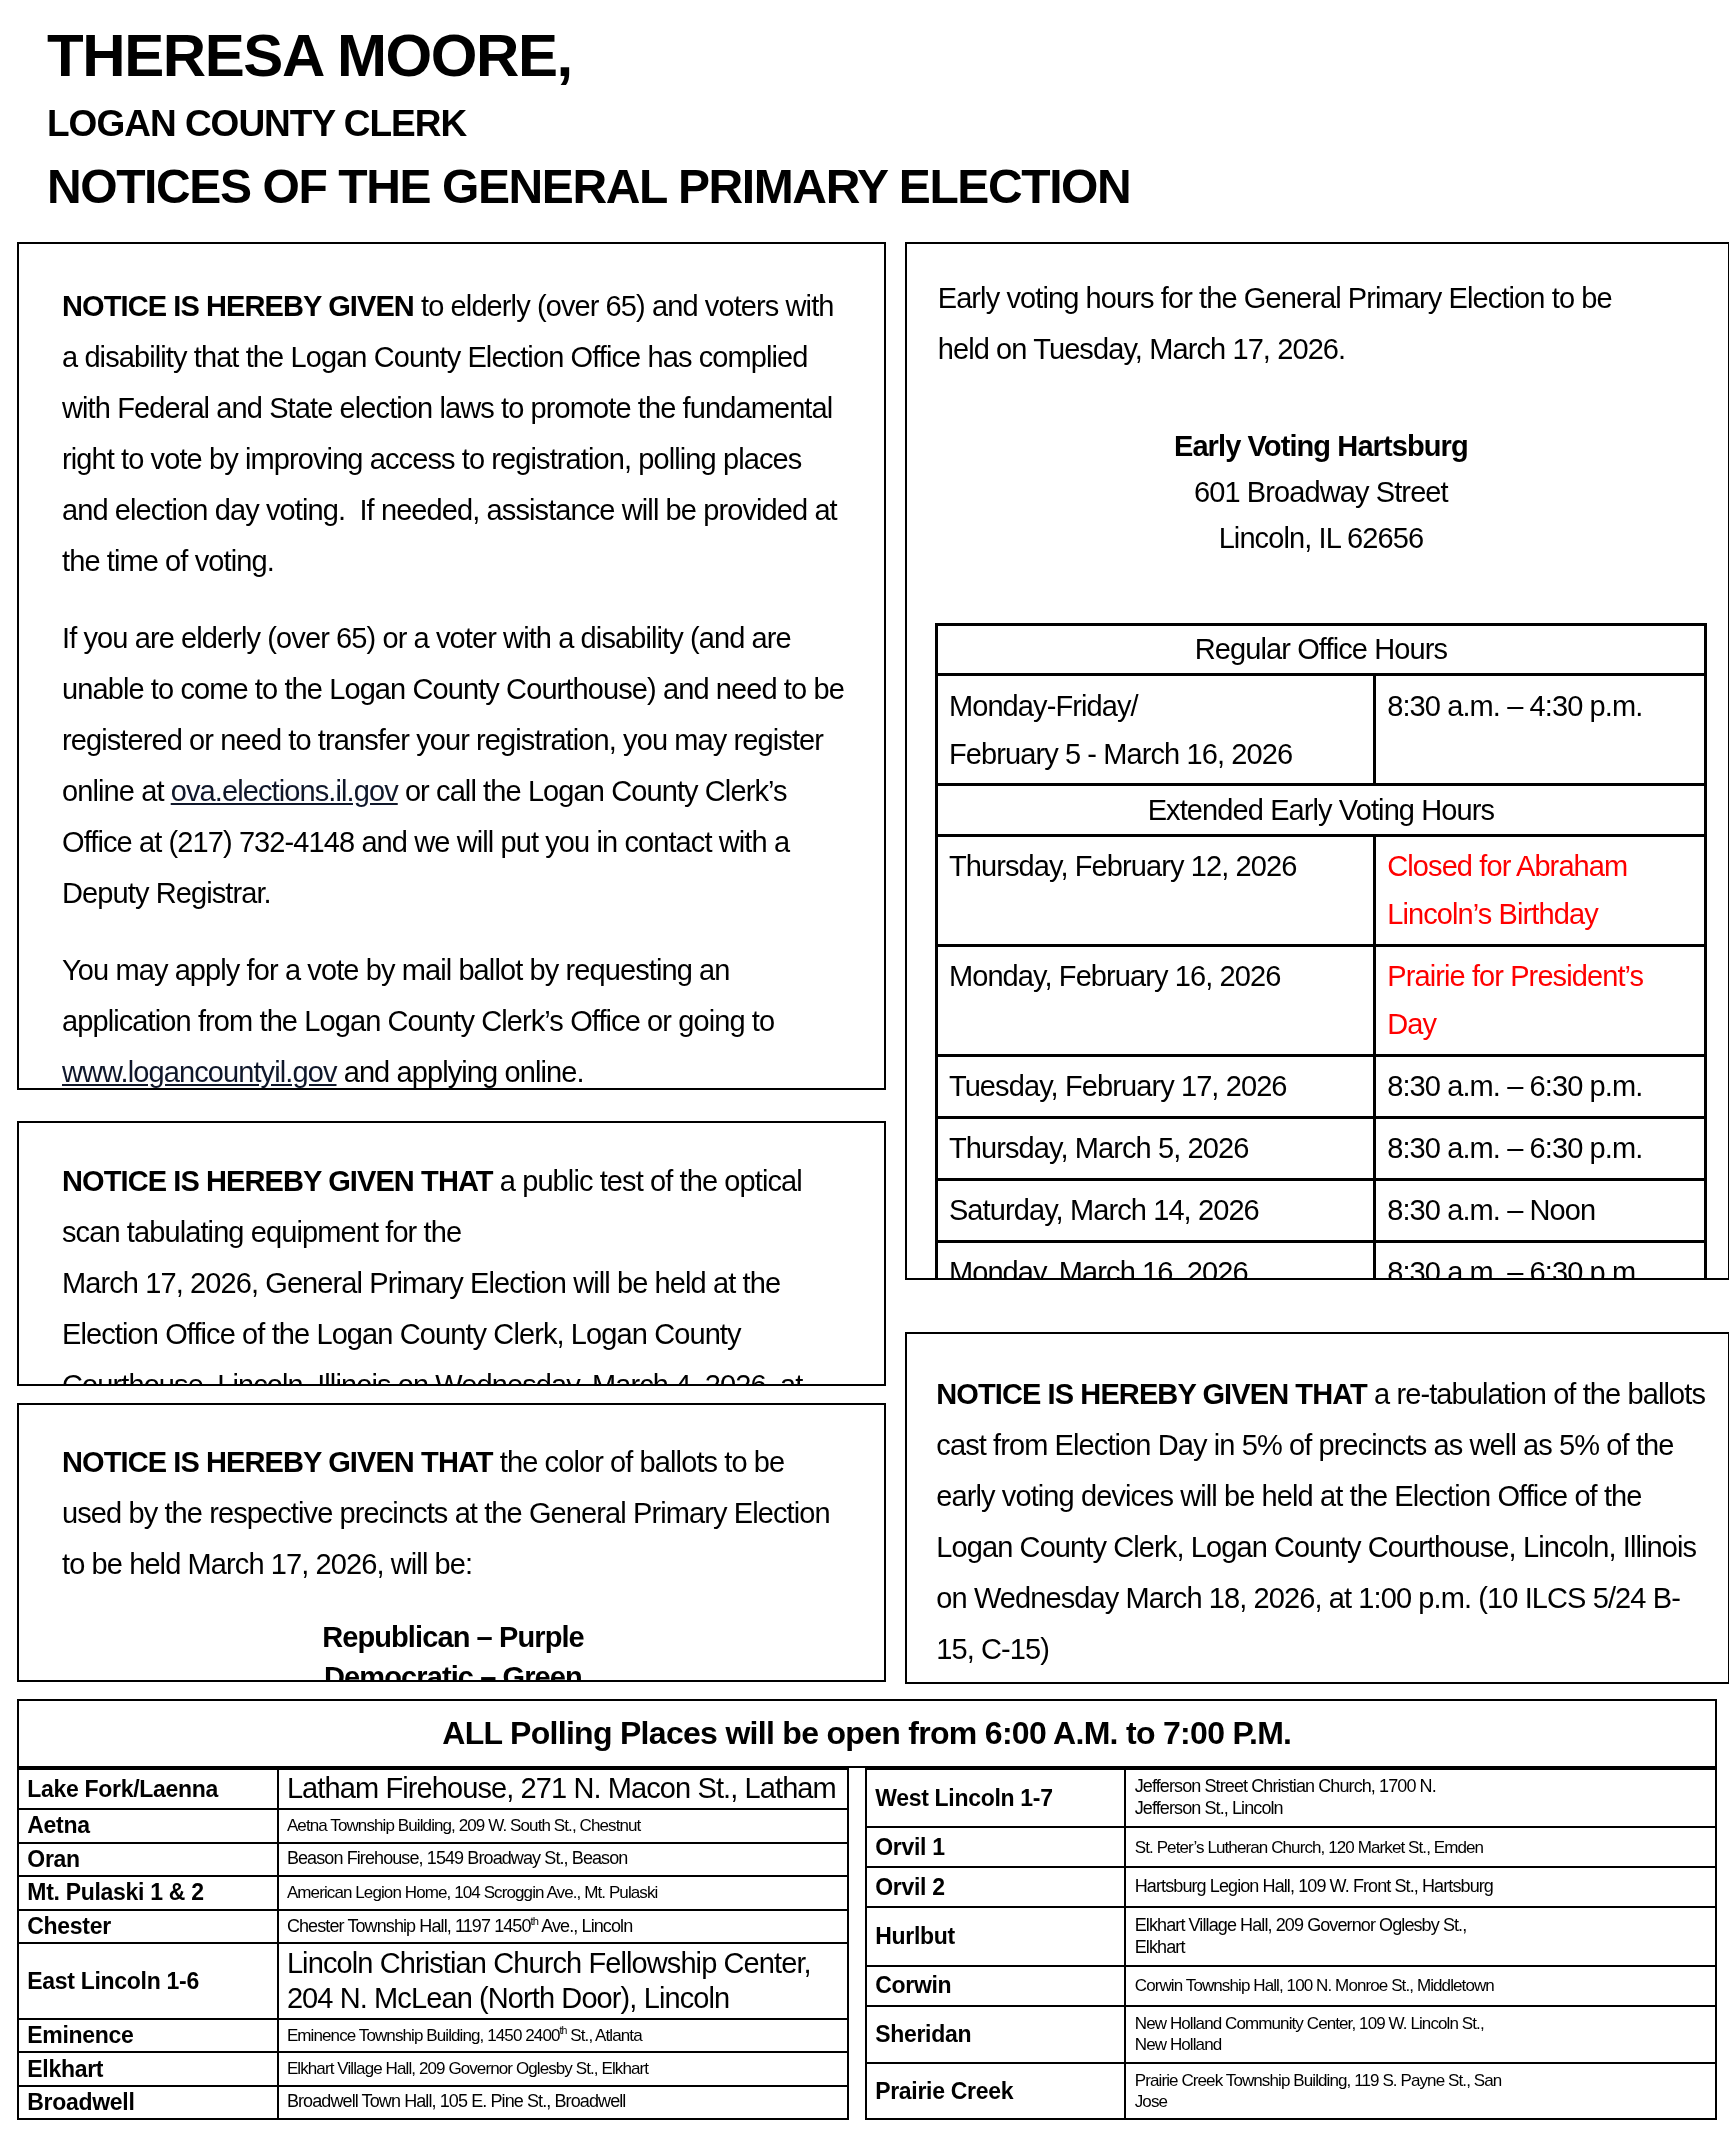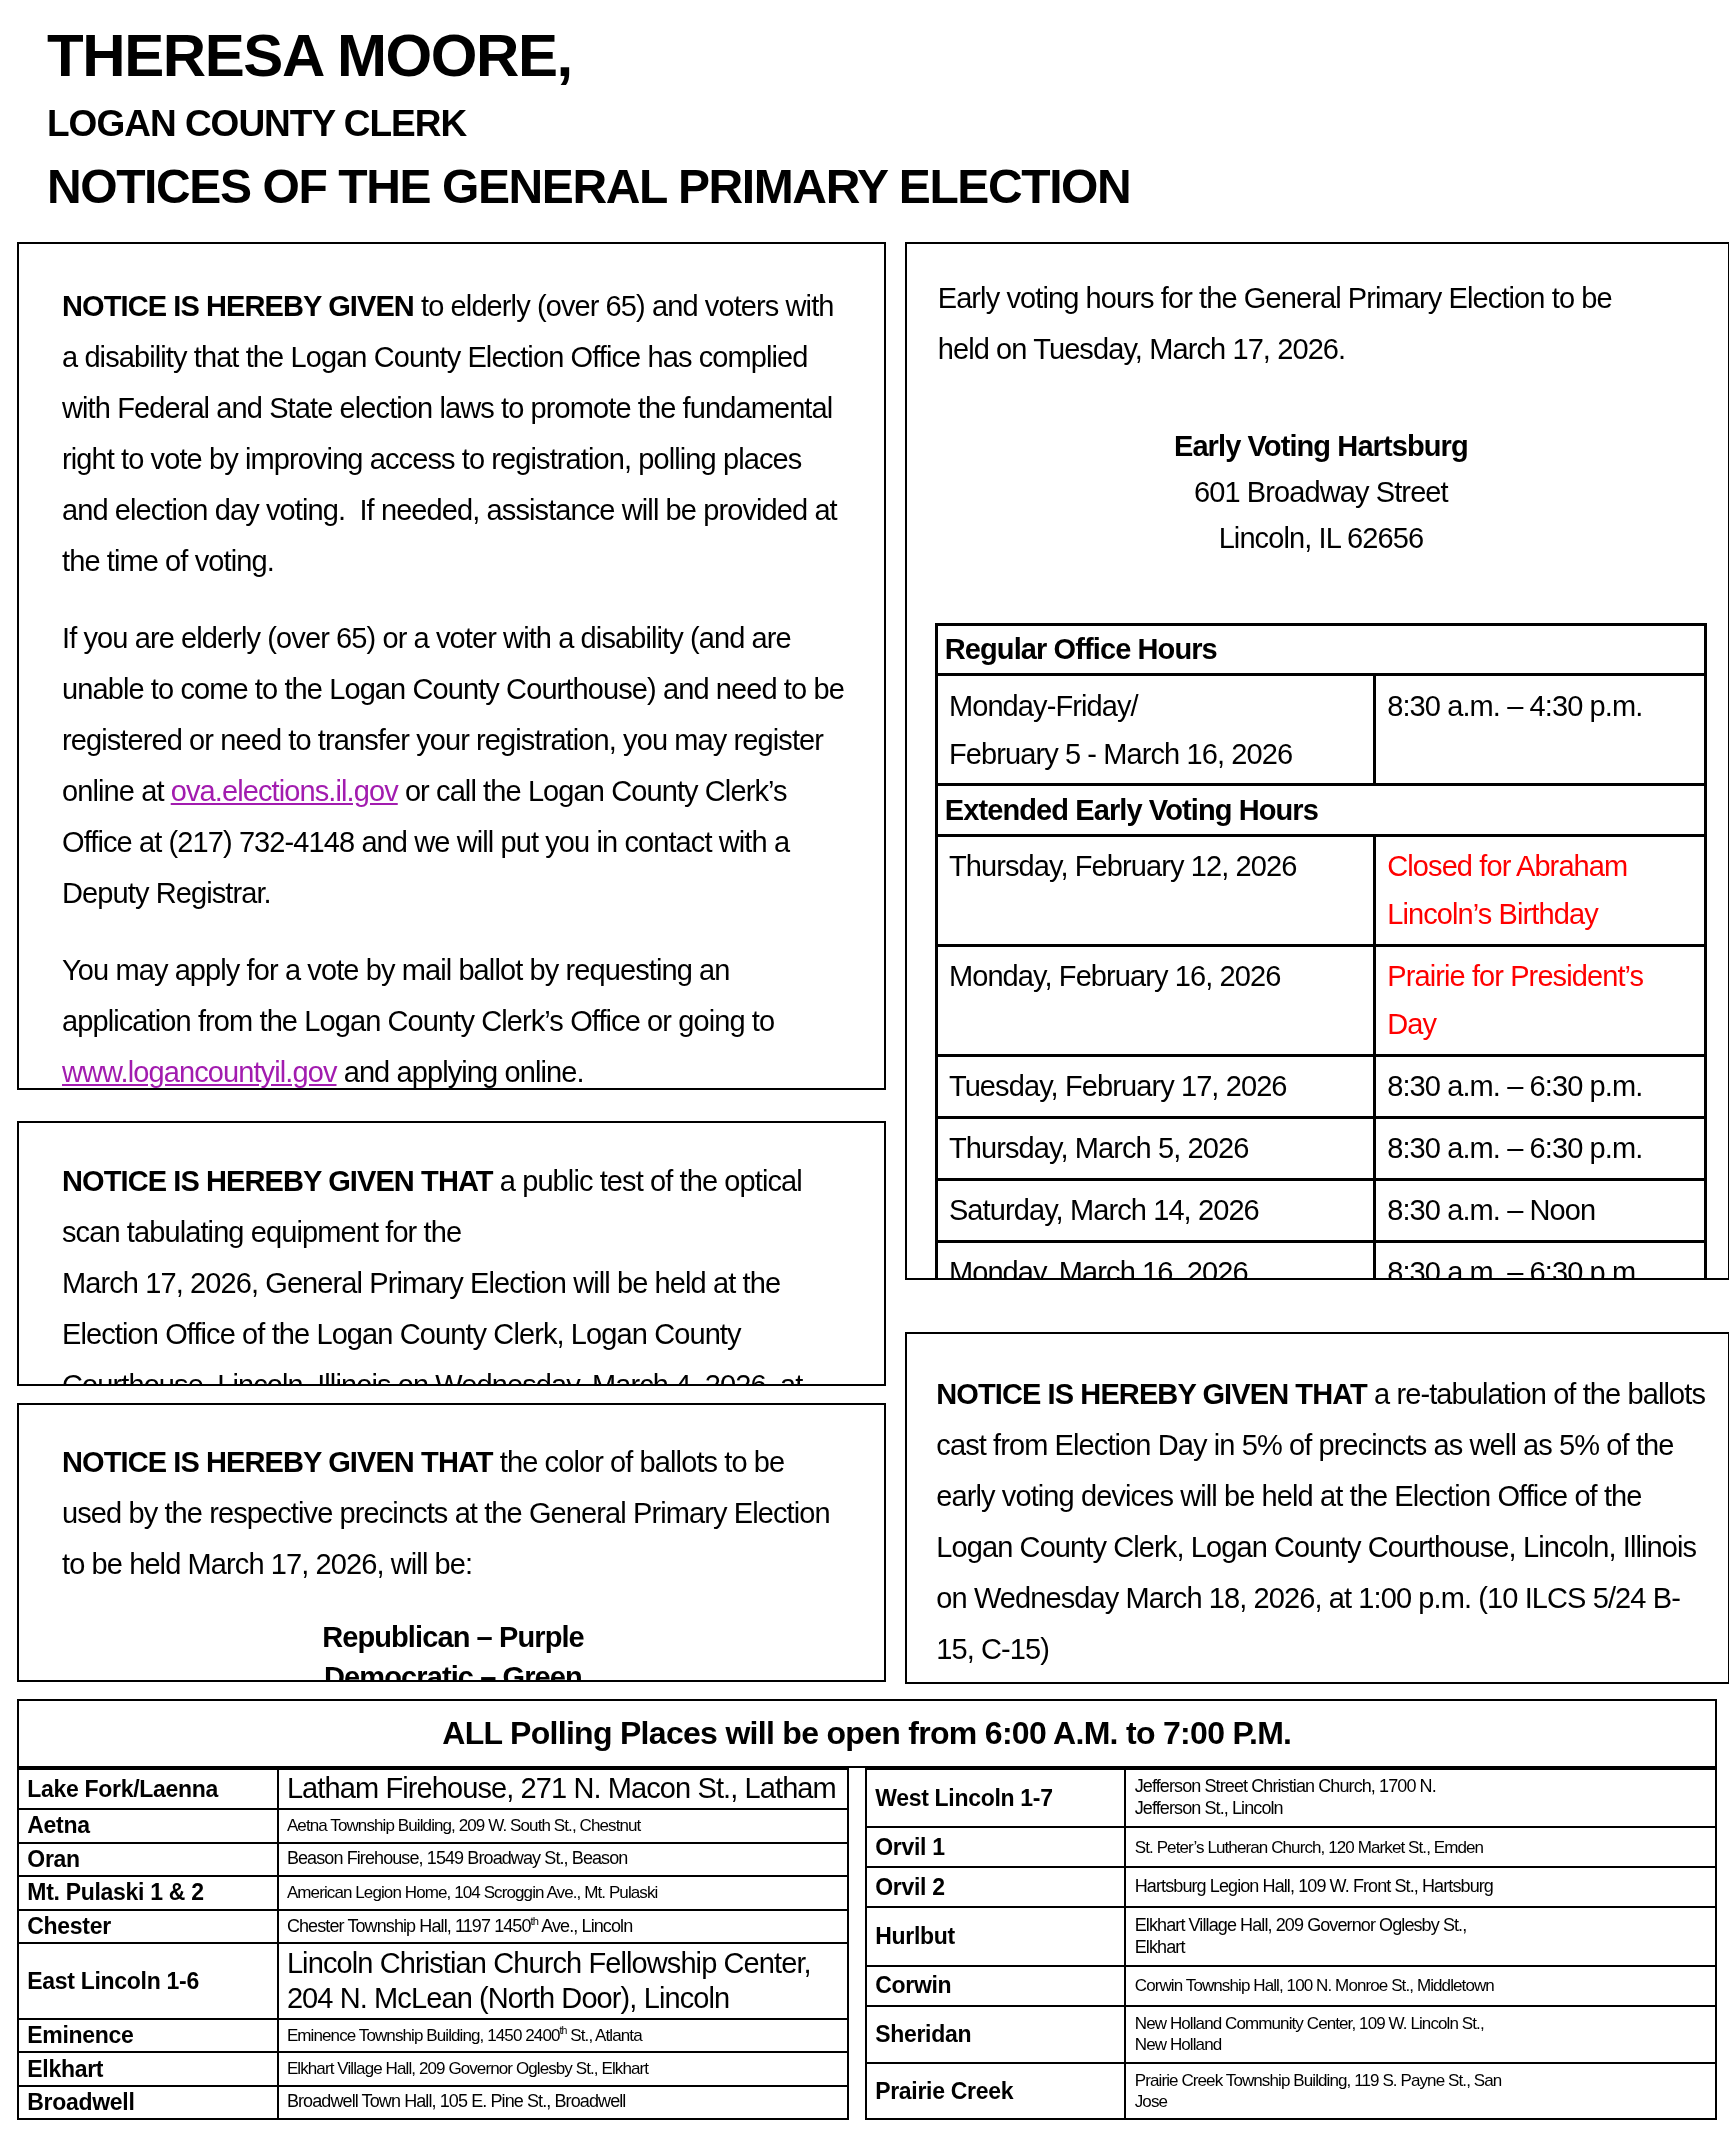--- a/index.html
+++ b/index.html
@@ -18,35 +18,35 @@
   .colR { flex:1; }
   .box  { border:2.8px solid #000; background:#fff; box-sizing:border-box; overflow:hidden; }
 
   .box-access { height:848px; padding:11px 40px 0 43px; }
   .box-test   { height:265px;  margin-top:31px; padding:6.9px 40px 0 43px; }
   .box-colors { height:279px;  margin-top:17px; padding:5.5px 40px 0 43px; }
 
   p.para { font-size:29px; letter-spacing:-0.9px; line-height:51px; margin:26px 0 0 0;
            white-space:pre-wrap; }
   .b { font-weight:bold; }
-  .link { color:#a21caf; cursor:pointer; }
+  .link { color:#0f172a; cursor:pointer; }
 
   .clines { text-align:center; margin-top:27.6px; }
   .cline  { font-size:29px; letter-spacing:-0.9px; font-weight:bold; line-height:40px; }
 
   
   .box-early { height:1038px; padding:9.7px 20.7px 0 27.6px; }
   .intro { font-size:29px; letter-spacing:-0.9px; line-height:51px; margin:19.3px 0 0 2.8px; max-width:700px; }
   .loc   { text-align:center; margin-top:48px; font-size:29px; letter-spacing:-0.9px; line-height:46px; }
   .loc-title { font-weight:bold; }
 
   table.hours { width:772px; margin:62px auto 0 auto; border-collapse:collapse;
                 font-size:29px; letter-spacing:-0.9px; }
   .hours td { border:3.4px solid #000; padding:5.5px 11px; vertical-align:top; }
-  .hours td.sec { font-weight:bold; line-height:39px; padding:4.1px 6.9px;margin-left:17px; }
+  .hours td.sec { text-align:center; font-weight:normal; line-height:39px; padding:4.1px 6.9px;margin-left:17px; }
   .hours td.date { width:57%; white-space:pre-wrap; line-height:48px; }
   .hours td.hrs  { line-height:48px; }
   .hours .red { color:#FF0000; }
 
   .box-retab { height:352px; margin-top:52px; padding:8.3px 22px 0 29px; }
 
   
   .polling { margin:15px 12.4px 0 17px; }
   .banner { border:2.8px solid #000; box-sizing:border-box; text-align:center; font-weight:bold;
             font-size:32px; letter-spacing:-0.7px; padding:13.8px 0; }

